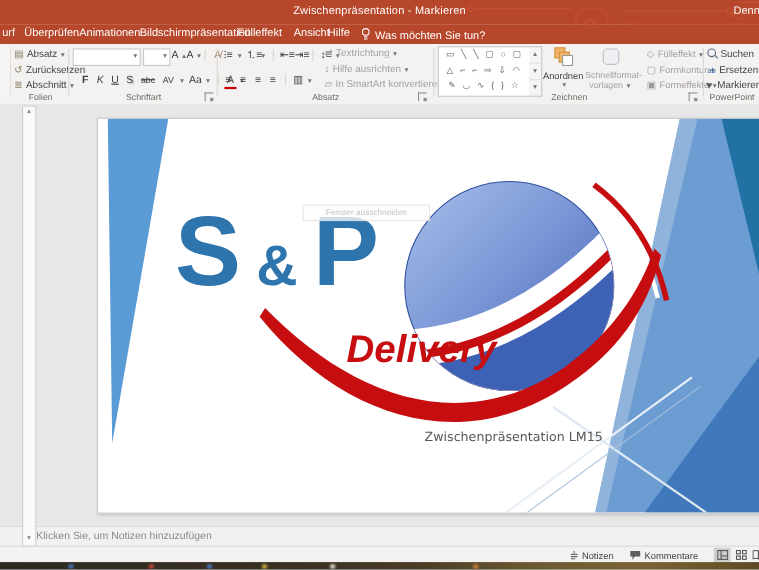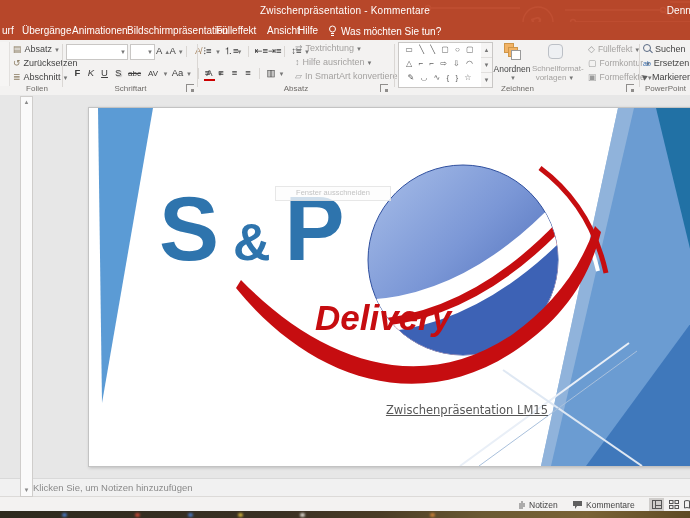--- a/index.html
+++ b/index.html
@@ -50,22 +50,22 @@
          border:1px solid #c3c3c3;box-shadow:1px 1px 3px rgba(0,0,0,.18);}
   .slide svg{position:absolute;left:0;top:0;}
   .logo-sp{position:absolute;left:70px;top:76px;display:flex;align-items:baseline;color:#2e74ad;
            font-weight:bold;font-family:"Liberation Sans",sans-serif;line-height:1;}
   .logo-sp .big{font-size:90px;}
   .logo-sp .amp{font-size:52px;margin:0 14px;}
   .logo-delivery{position:absolute;left:226px;top:192px;font-size:35px;font-weight:bold;font-style:italic;
                  color:#c60d10;line-height:1;}
   .tooltip-remnant{position:absolute;left:186px;top:78px;width:114px;height:13px;background:rgba(252,252,252,.78);
                    border:1px solid rgba(210,210,210,.5);text-align:center;font-size:7.5px;line-height:12px;color:#c3c3c3;}
-  .slide-text{position:absolute;right:143px;top:291px;text-align:left;font-size:11.5px;color:#575757;line-height:23px;
-              font-family:"DejaVu Sans",sans-serif;text-decoration:underline;}
+  .slide-text{position:absolute;right:143px;top:278px;text-align:left;font-size:11.5px;color:#575757;line-height:23px;
+              font-family:"DejaVu Sans",sans-serif;}
   
   .notes{position:absolute;left:0;top:478px;width:690px;height:17px;background:#f1f1f1;border-top:1px solid #d9d9d9;}
   .notes span{position:absolute;left:33px;top:3px;font-size:9.5px;color:#8a8a8a;}
   
   .statusbar{position:absolute;left:0;top:496px;width:690px;height:15px;background:#f3f2f1;border-top:1px solid #dcdad8;
              font-size:8.5px;color:#444;}
   .sb-item{position:absolute;top:3px;white-space:nowrap;}
   .sb-item svg{vertical-align:-2px;margin-right:3px;}
   .viewbtn{position:absolute;top:1px;width:15px;height:13px;text-align:center;}
   .viewbtn.sel{background:#cfcdcb;}
@@ -91,27 +91,27 @@
           <circle cx="293" cy="10" r="2.5"></circle>
         <path d="M205 22 H320"></path>
           <circle cx="203" cy="22" r="2.5"></circle>
         <path d="M230 32 H300 l16 -8"></path>
           <circle cx="228" cy="32" r="2.5"></circle>
         <path d="M90 30 H140 l12 6"></path>
           <circle cx="88" cy="30" r="2.5"></circle>
         <path d="M300 2 h20"></path>
       </g>
     </svg>
-    <div class="t-title">Zwischenpräsentation  -  Kommentare</div>
+    <div class="t-title">Zwischenpräsentation  -  Markieren</div>
     <div class="t-user">Denni</div>
   </div>
 
   <div class="tabrow">
     <span class="tab" style="left:2px">urf</span>
-    <span class="tab" style="left:22px">Übergänge</span>
+    <span class="tab" style="left:22px">Überprüfen</span>
     <span class="tab" style="left:72px">Animationen</span>
     <span class="tab" style="left:127px">Bildschirmpräsentation</span>
     <span class="tab" style="left:216px">Fülleffekt</span>
     <span class="tab" style="left:267px">Ansicht</span>
     <span class="tab" style="left:298px">Hilfe</span>
     <span class="tellme">
       <svg width="9" height="12" viewBox="0 0 9 12">
         <circle cx="4.5" cy="4" r="3" fill="none" stroke="#fff" stroke-width="1"></circle>
         <path d="M3 8.5h3 M3 10.5h3" stroke="#fff" stroke-width="1"></path>
       </svg><span>Was möchten Sie tun?</span>

